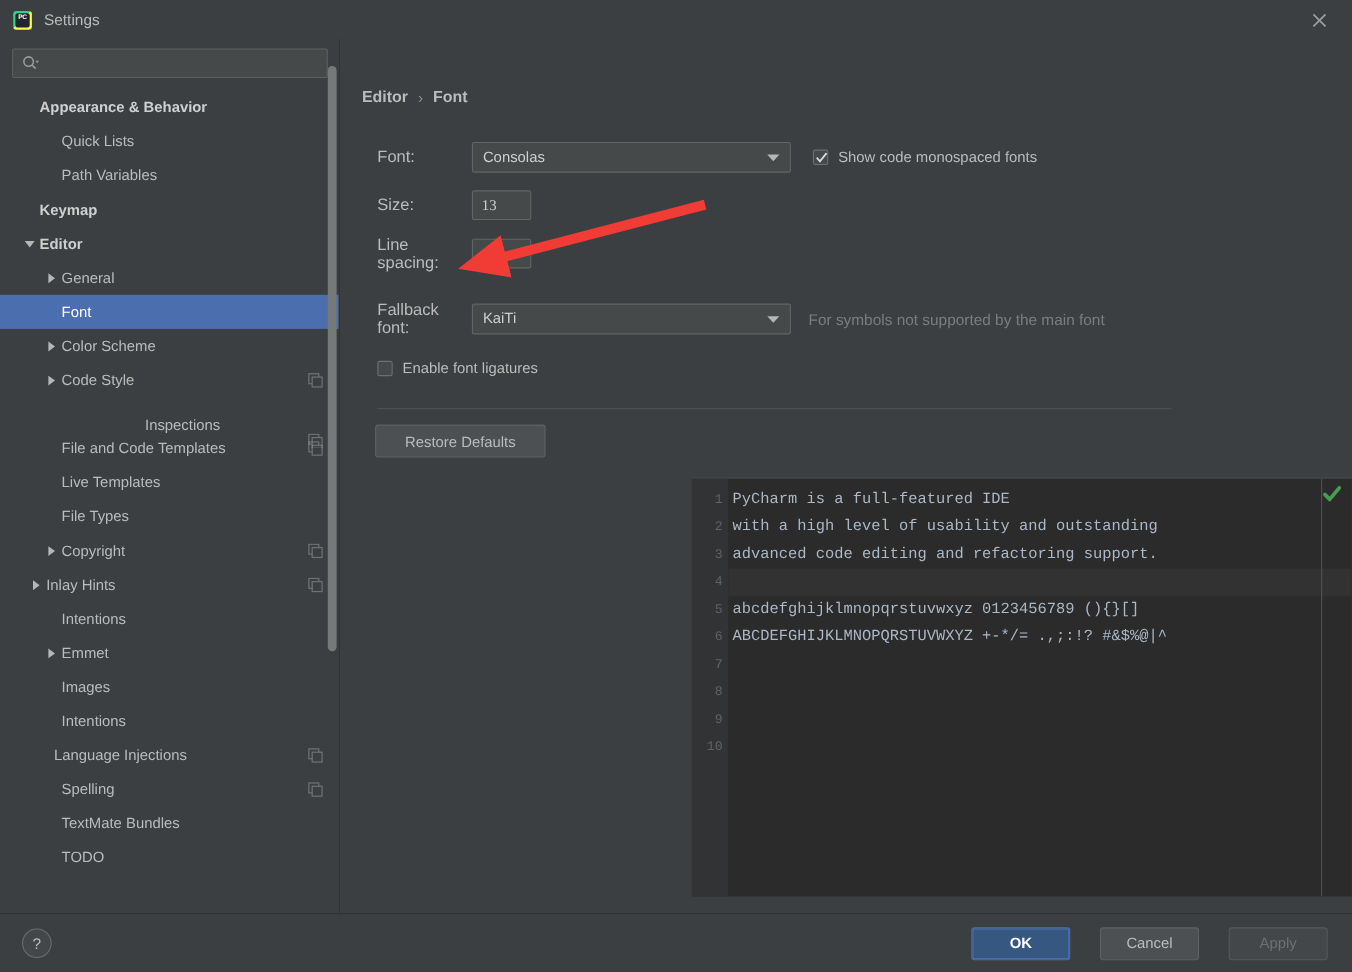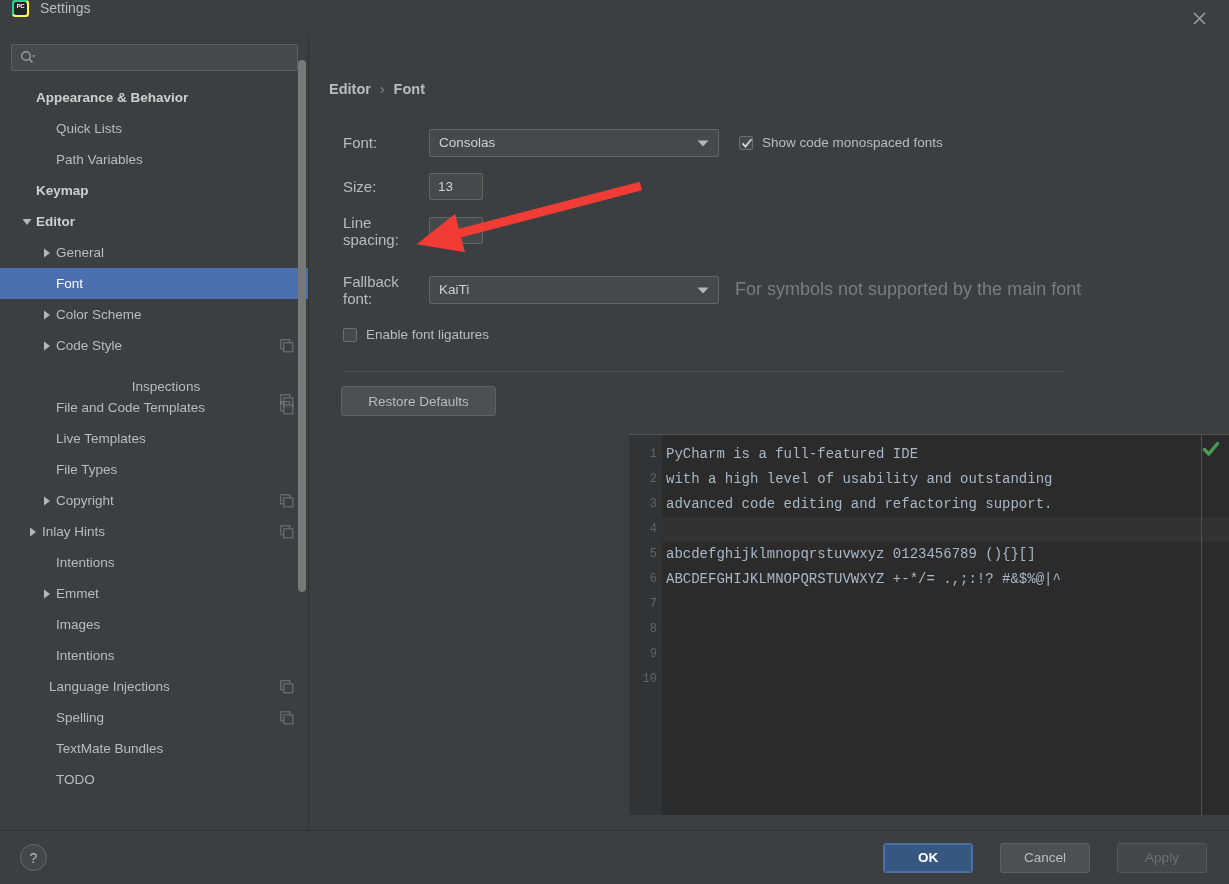--- a/index.html
+++ b/index.html
@@ -24,21 +24,21 @@
     display: flex;
     flex-direction: column;
   }
 
   
   .titlebar {
     height: 36px;
     flex: 0 0 36px;
     background: #3c3f41;
     display: flex;
-    align-items: flex-start;
+    align-items: center;
     position: relative;
   }
   .app-icon {
     width: 17px;
     height: 17px;
     margin-left: 12px;
     border-radius: 3px;
     position: relative;
     overflow: hidden;
     background: linear-gradient(135deg, #21d789 0%, #21d789 45%, #fcf84a 45%, #fcf84a 100%);
@@ -250,21 +250,21 @@
     justify-content: center;
   }
   .combo-arrow svg { display:block; }
   .textfield {
     width: 54px;
     height: 27px;
     background: #45494a;
     border: 1px solid #646464;
     border-radius: 2px;
     color: #cfcfcf;
-    font-family: Liberation Sans, sans-serif;
+    font-family: Liberation Serif, serif;
     font-size: 13.5px;
     padding: 0 0 0 8px;
     box-sizing: border-box;
     outline: none;
   }
   .checkrow {
     display: flex;
     align-items: center;
     gap: 9px;
     cursor: pointer;
@@ -277,21 +277,21 @@
     background: #45494a;
     border-radius: 2px;
     position: relative;
     box-sizing: border-box;
   }
   .cb.checked svg { display: block; position:absolute; left:0; top:-1px; }
   .cb svg { display:none; }
   .check-label { font-size: 13.5px; color: #bbbbbb; white-space: nowrap; }
   .hint {
     margin-left: 16px;
-    font-size: 18px;
+    font-size: 14px;
     color: #7a7d7e;
     white-space: nowrap;
   }
   .ligrow {
     margin-top: 23px;
     margin-left: 21px;
     margin-bottom: 0;
   }
   .divider {
     position: absolute;

